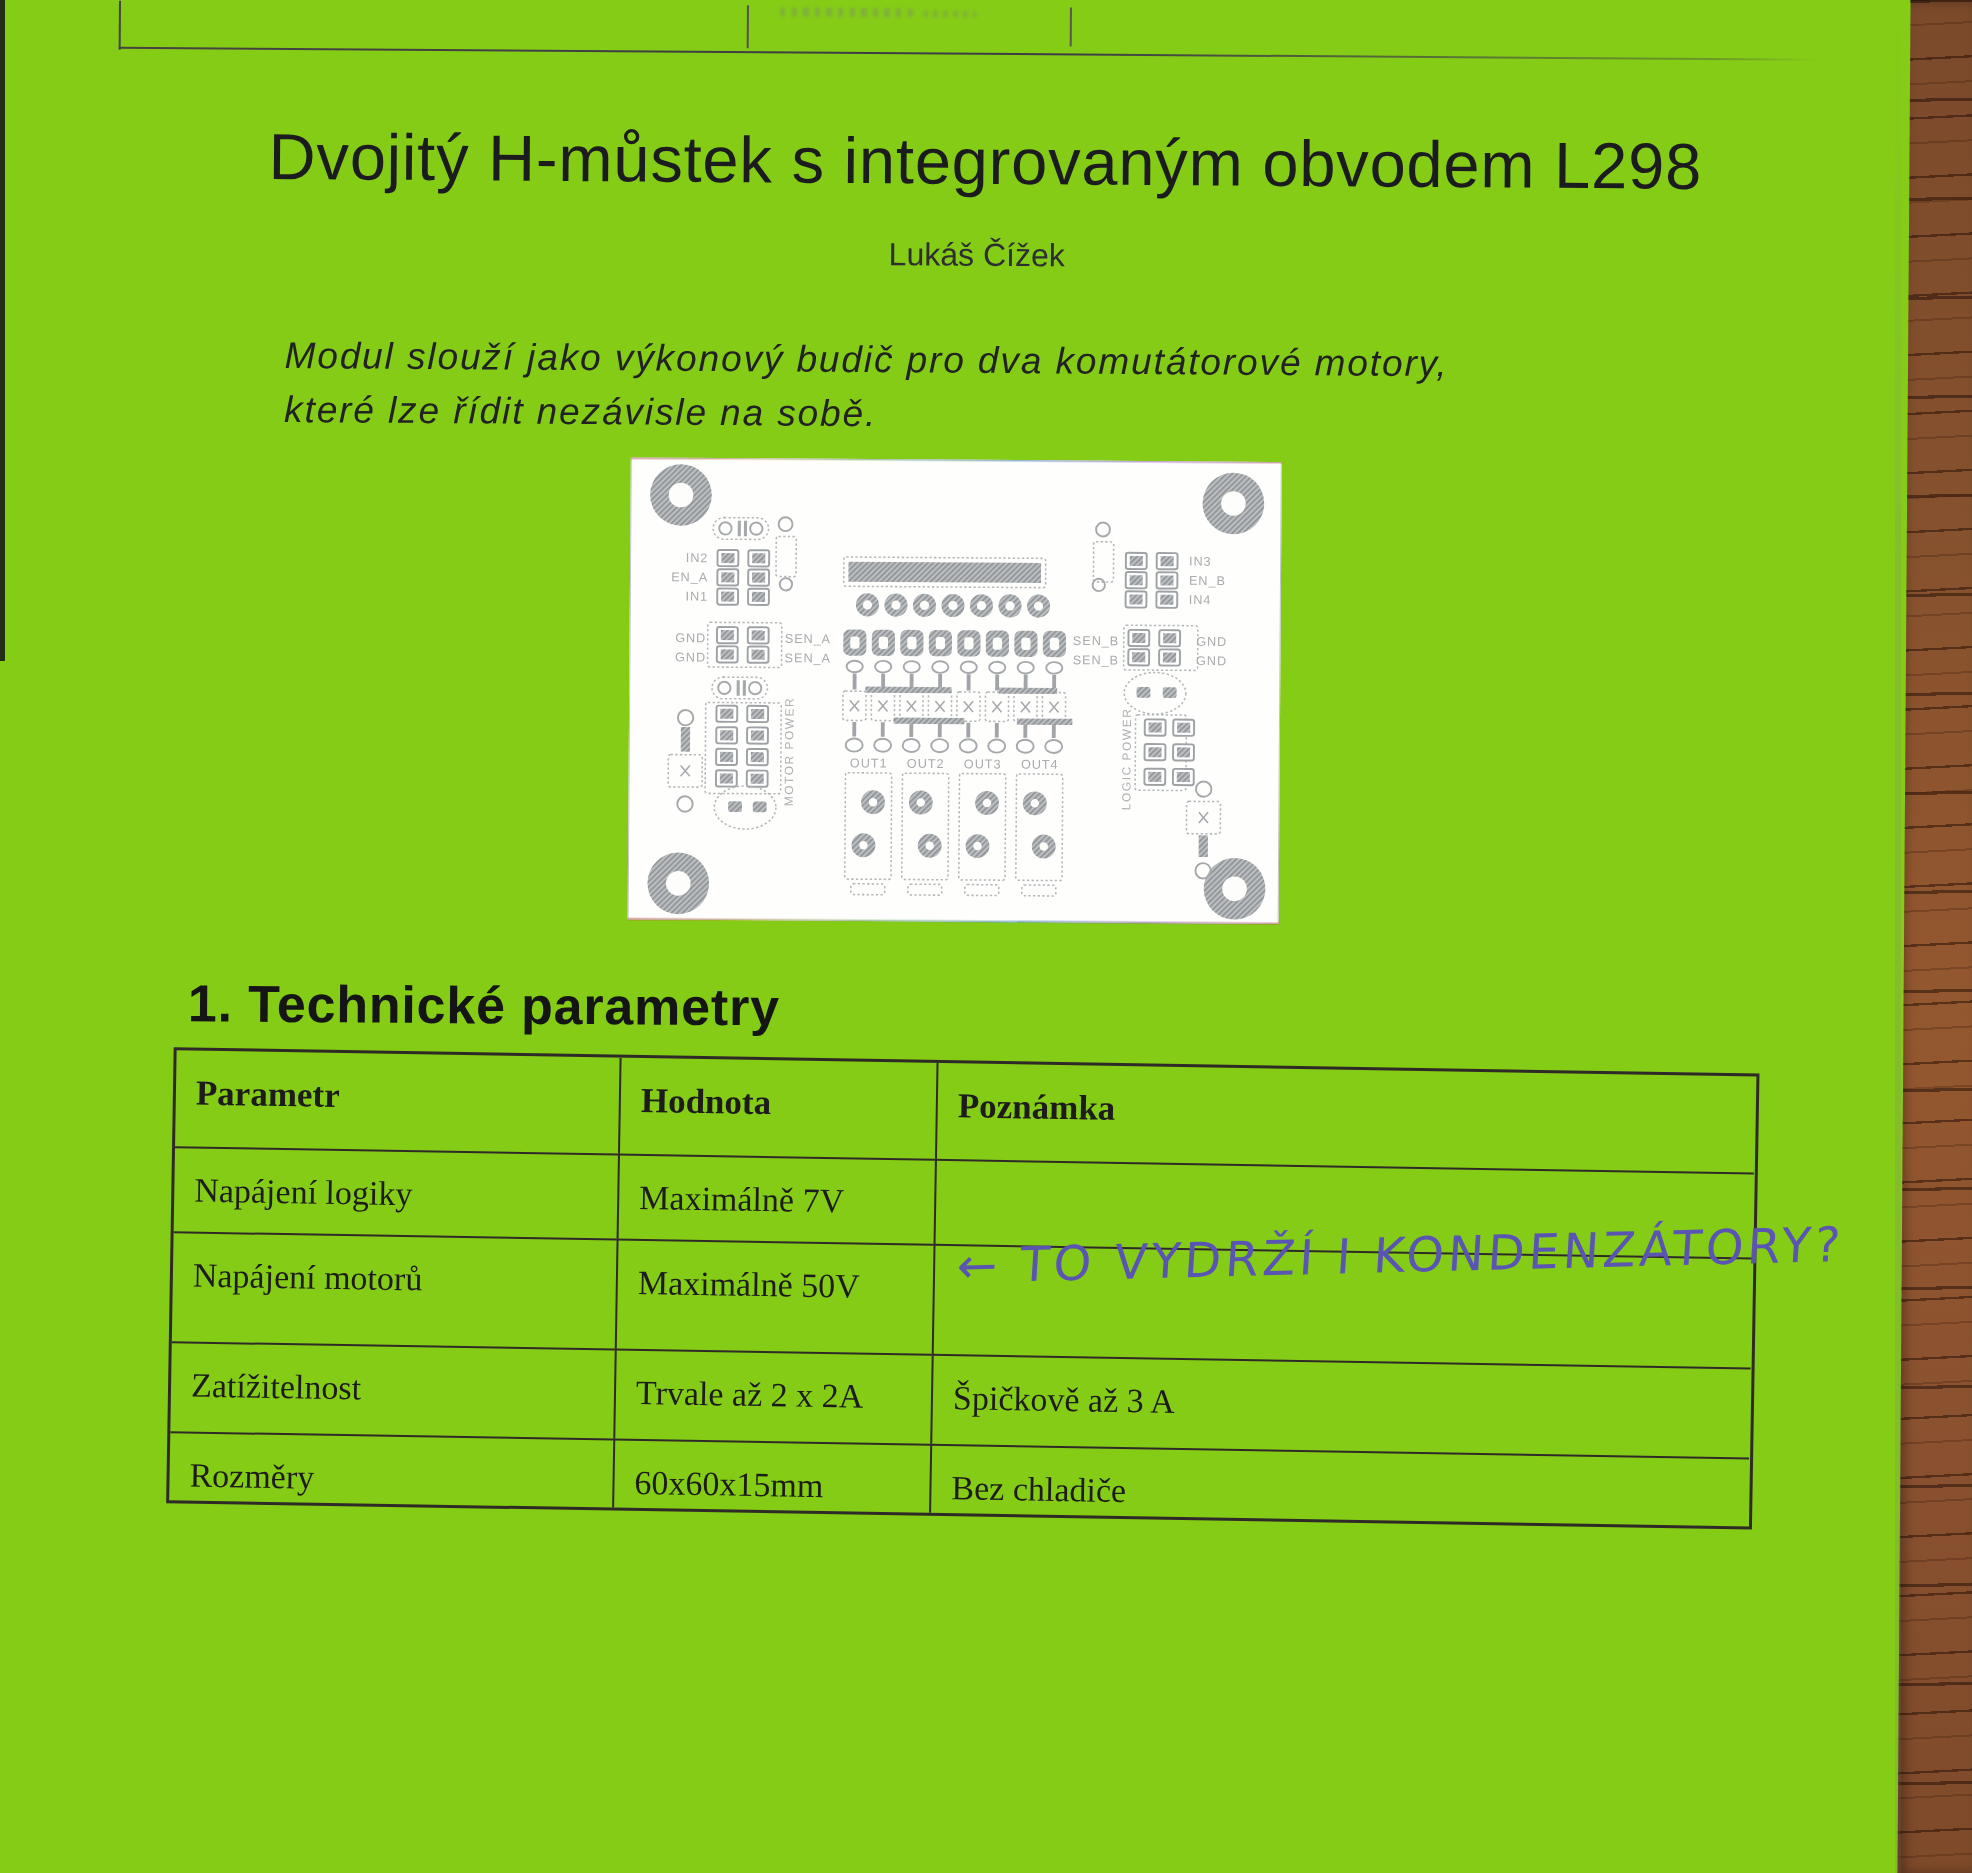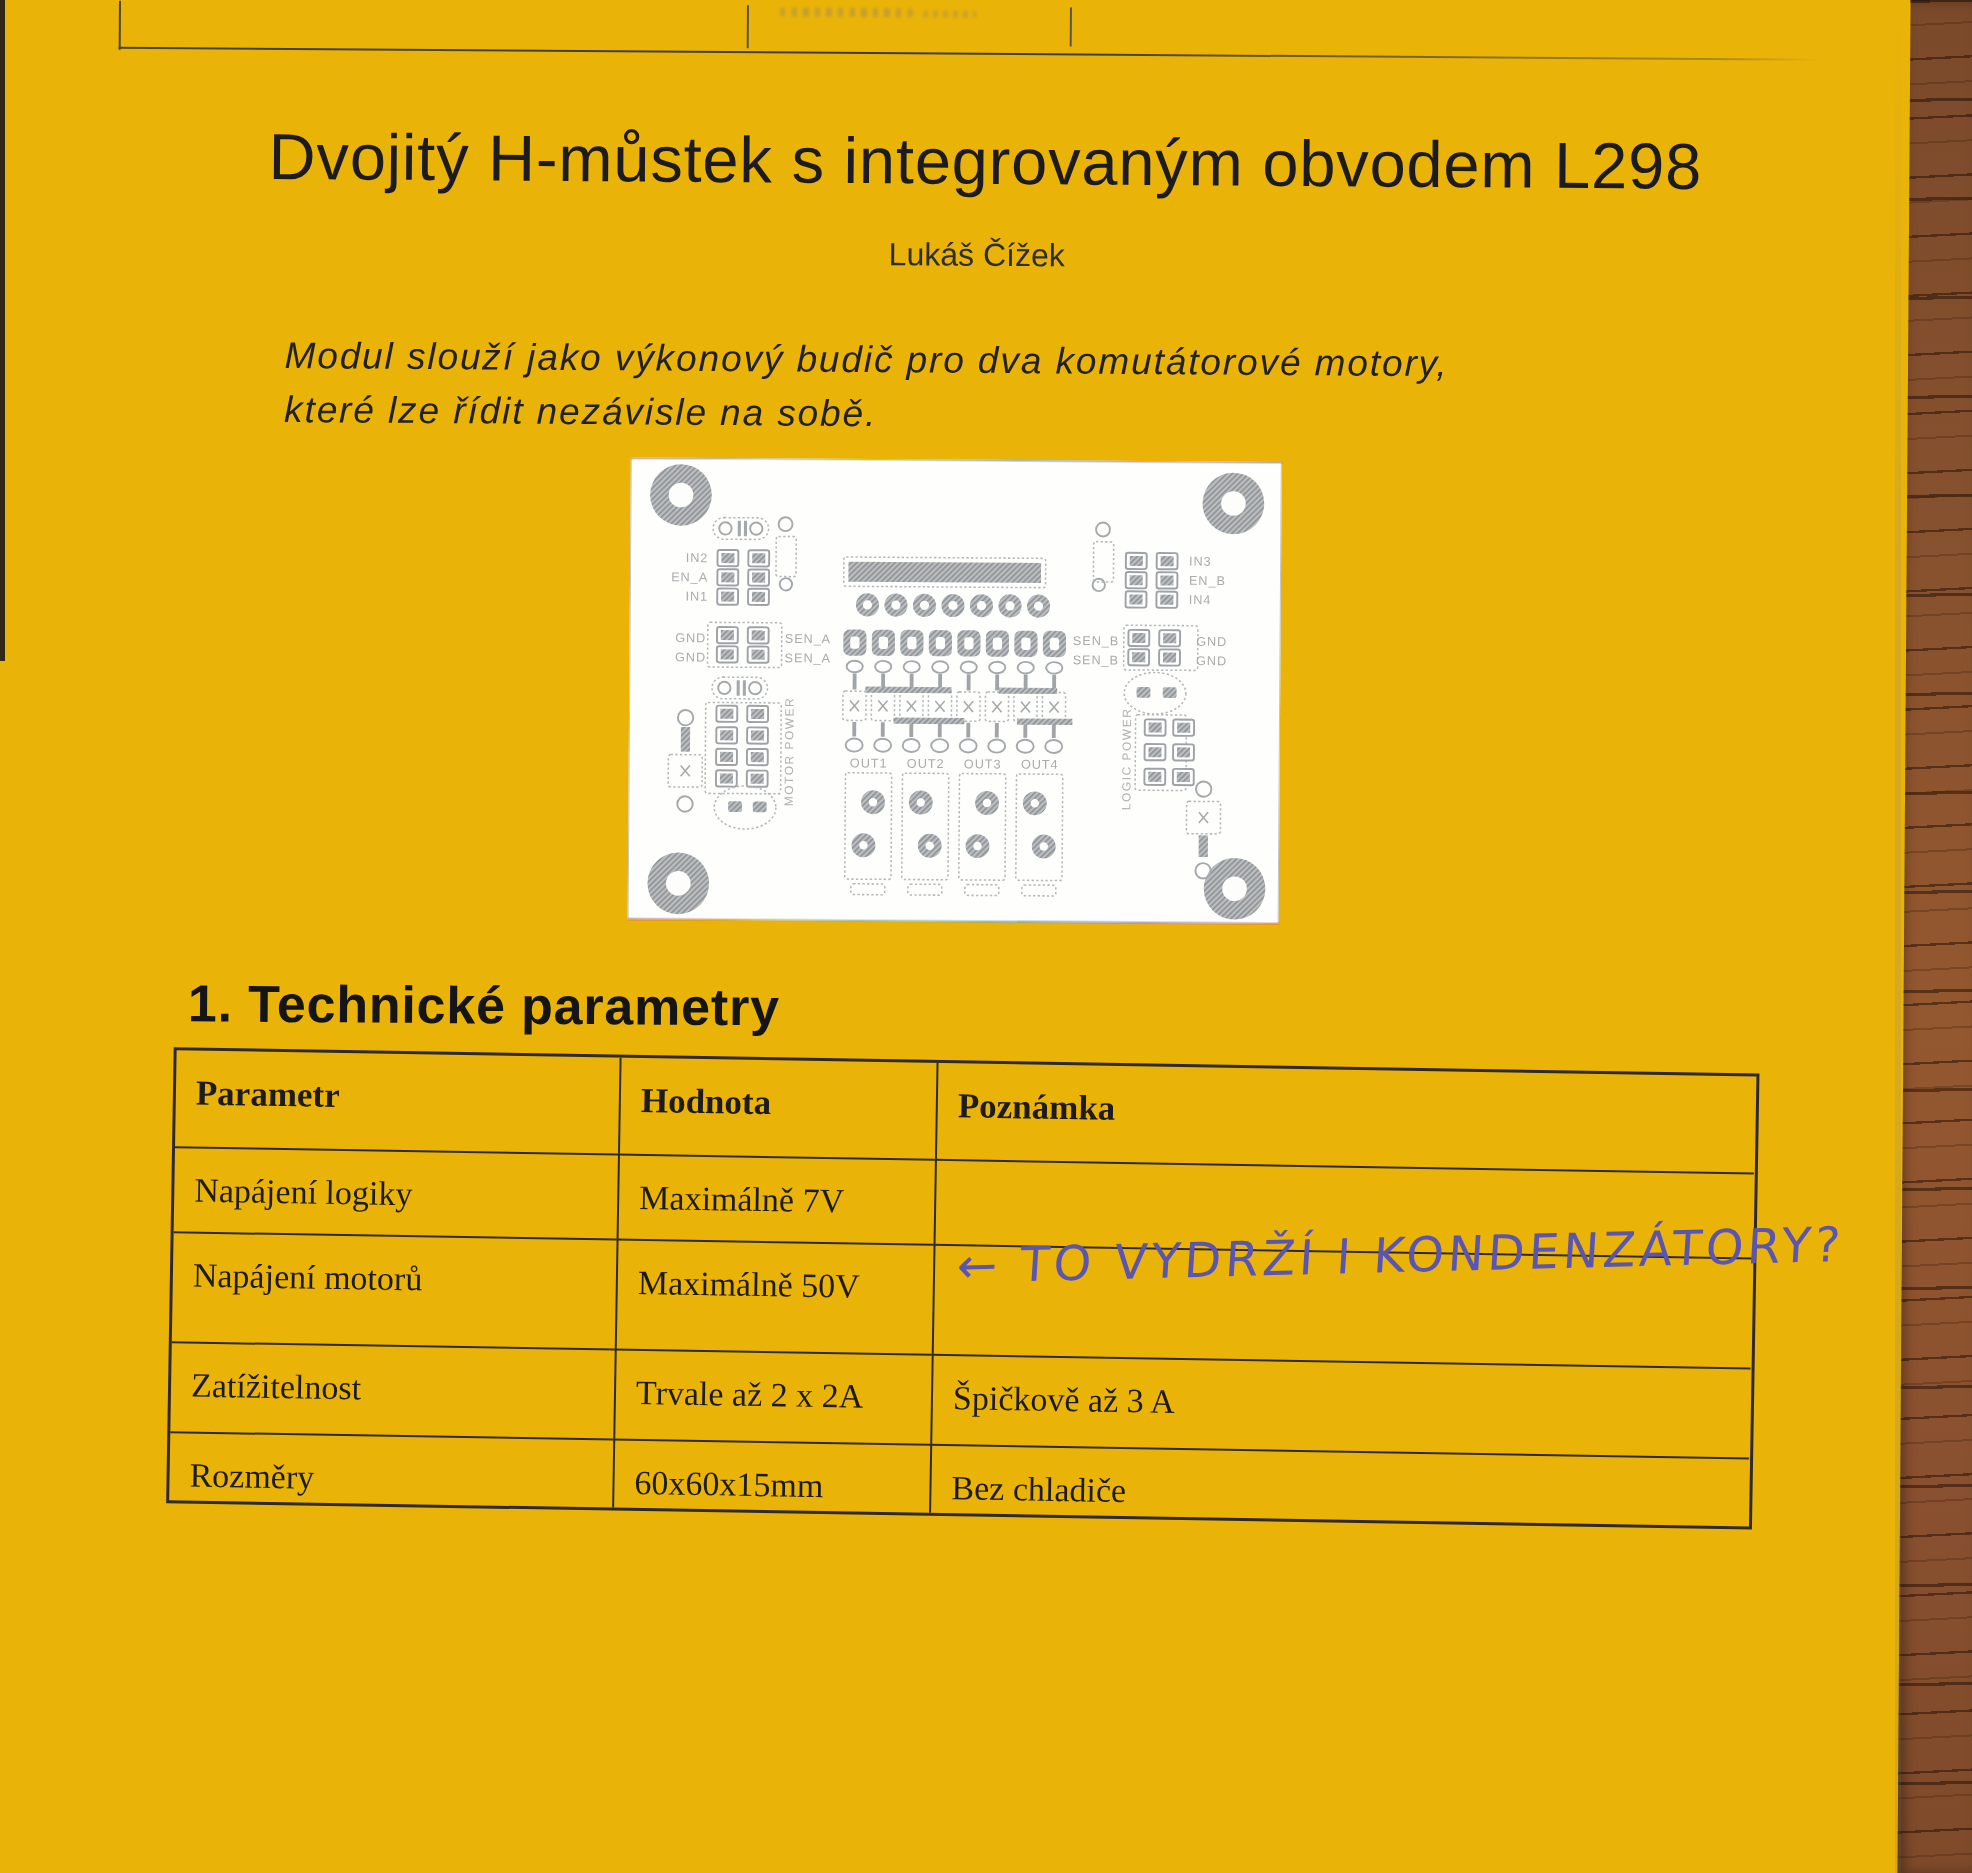--- a/index.html
+++ b/index.html
@@ -1,16 +1,16 @@
 <!DOCTYPE html>
 <html style="font-size:12.3px"><head>
 <meta charset="utf-8">
 <style>
   html,body{margin:0;padding:0;background:#e8e8e6;}
-  #stage{position:relative;width:1973px;height:1874px;background:#eab308;overflow:hidden;
+  #stage{position:relative;width:1973px;height:1874px;background:#84cc16;overflow:hidden;
          font-family:"Liberation Sans",sans-serif;color:#1d1d1f;}
   
   .edge-strip{position:absolute;left:0;top:0;width:5.4px;height:661px;background:#161616;opacity:.88;}
   .wood{position:absolute;right:0;top:0;width:77px;height:1874px;
         clip-path:polygon(14.6px 0,77px 0,77px 1874px,1.5px 1874px);
         background:
           repeating-linear-gradient(177deg, rgba(42,18,8,.55) 0 2.3px, rgba(0,0,0,0) 2.3px 25px, rgba(70,34,15,.32) 25px 27px, rgba(0,0,0,0) 27px 59px),
           repeating-linear-gradient(179deg, rgba(30,12,5,.5) 0 3.1px, rgba(0,0,0,0) 3.1px 99px),
           linear-gradient(180deg,#7b4a2b 0%,#86512e 28%,#94582f 55%,#8a5130 78%,#7e4a2a 100%);
         box-shadow:inset 7.7px 0 12.3px rgba(0,0,0,.35);}

